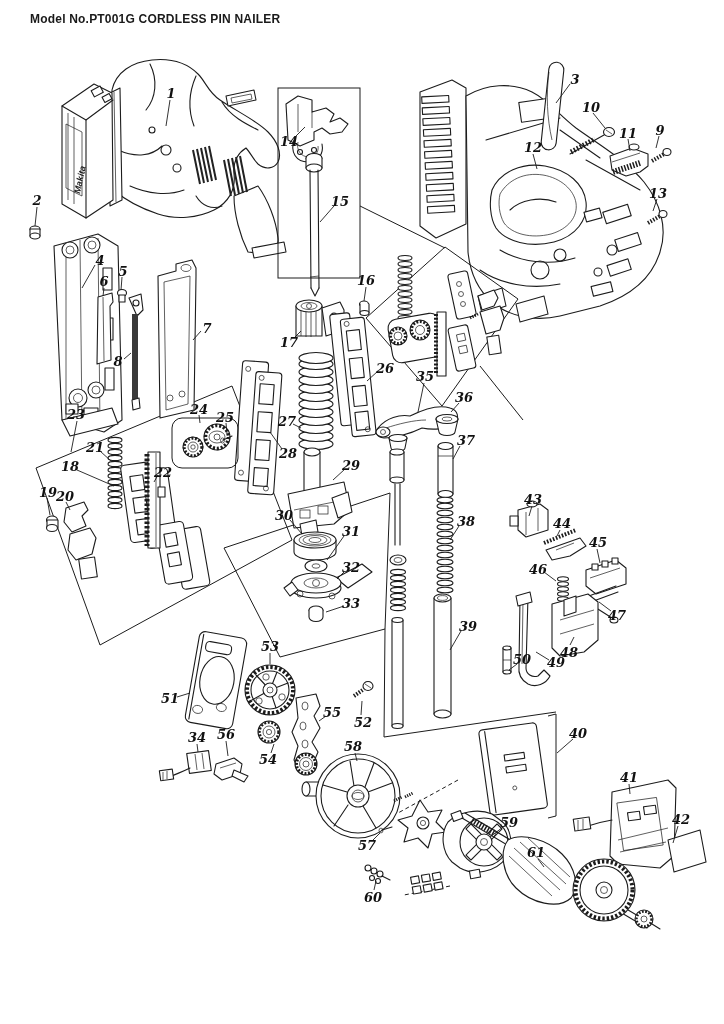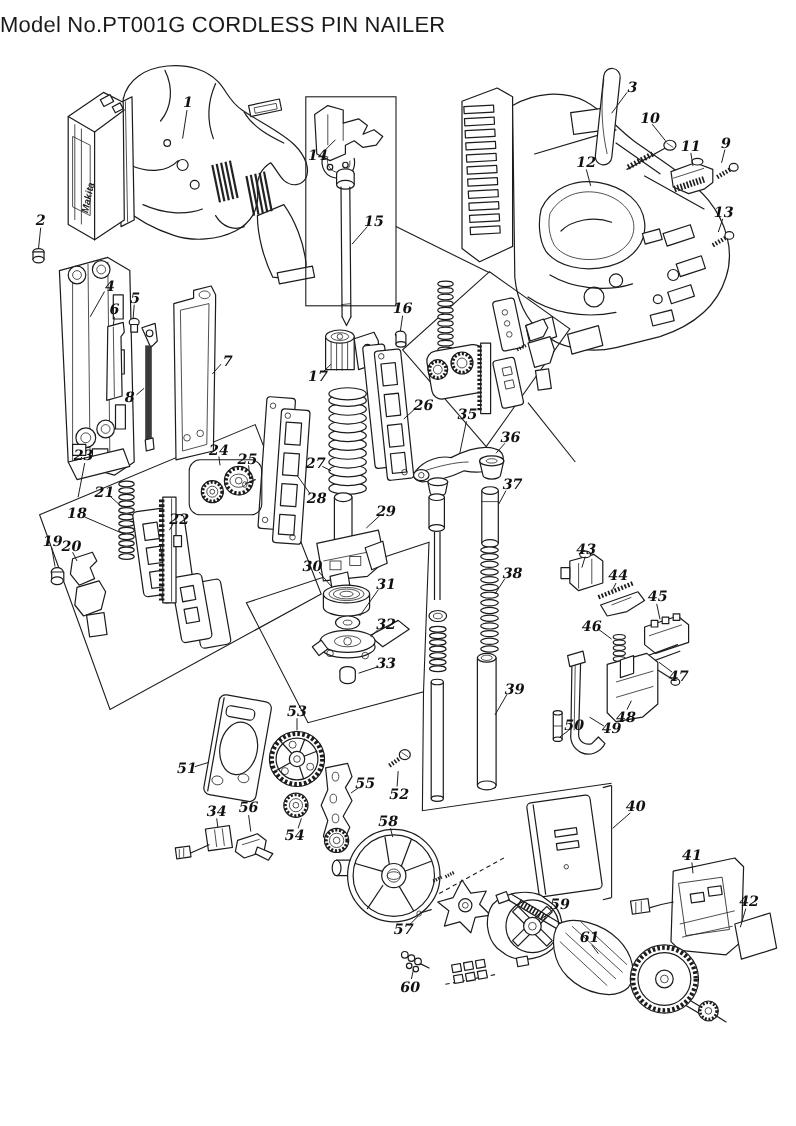--- a/index.html
+++ b/index.html
@@ -1,18 +1,18 @@
 <!DOCTYPE html>
 <html><head>
 <meta charset="utf-8">
 <style>
   html,body{margin:0;padding:0;background:#fff;}
   .page{position:relative;width:724px;height:1024px;background:#fff;overflow:hidden;
         font-family:"Liberation Sans",sans-serif;}
-  .title{position:absolute;left:0;top:12px;font-size:20px;font-weight:400;
+  .title{position:absolute;left:30px;top:12px;font-size:12px;font-weight:700;
          color:#1a1a1a;letter-spacing:.2px;margin:0;}
   svg{position:absolute;left:0;top:0;}
   .ln{fill:none;stroke:#1c1c1c;stroke-width:1.1;stroke-linejoin:round;stroke-linecap:round;}
   .fw{fill:#fff;stroke:#1c1c1c;stroke-width:1.1;stroke-linejoin:round;stroke-linecap:round;}
   .th{fill:none;stroke:#1c1c1c;stroke-width:.7;}
   .tk{fill:none;stroke:#222;stroke-width:2;}
   .dk{fill:#3a3a3a;stroke:none;}
   .box{fill:none;stroke:#1c1c1c;stroke-width:1;}
   .dash{fill:none;stroke:#1c1c1c;stroke-width:1;stroke-dasharray:4 3;}
   .teeth{fill:none;stroke:#1c1c1c;}

